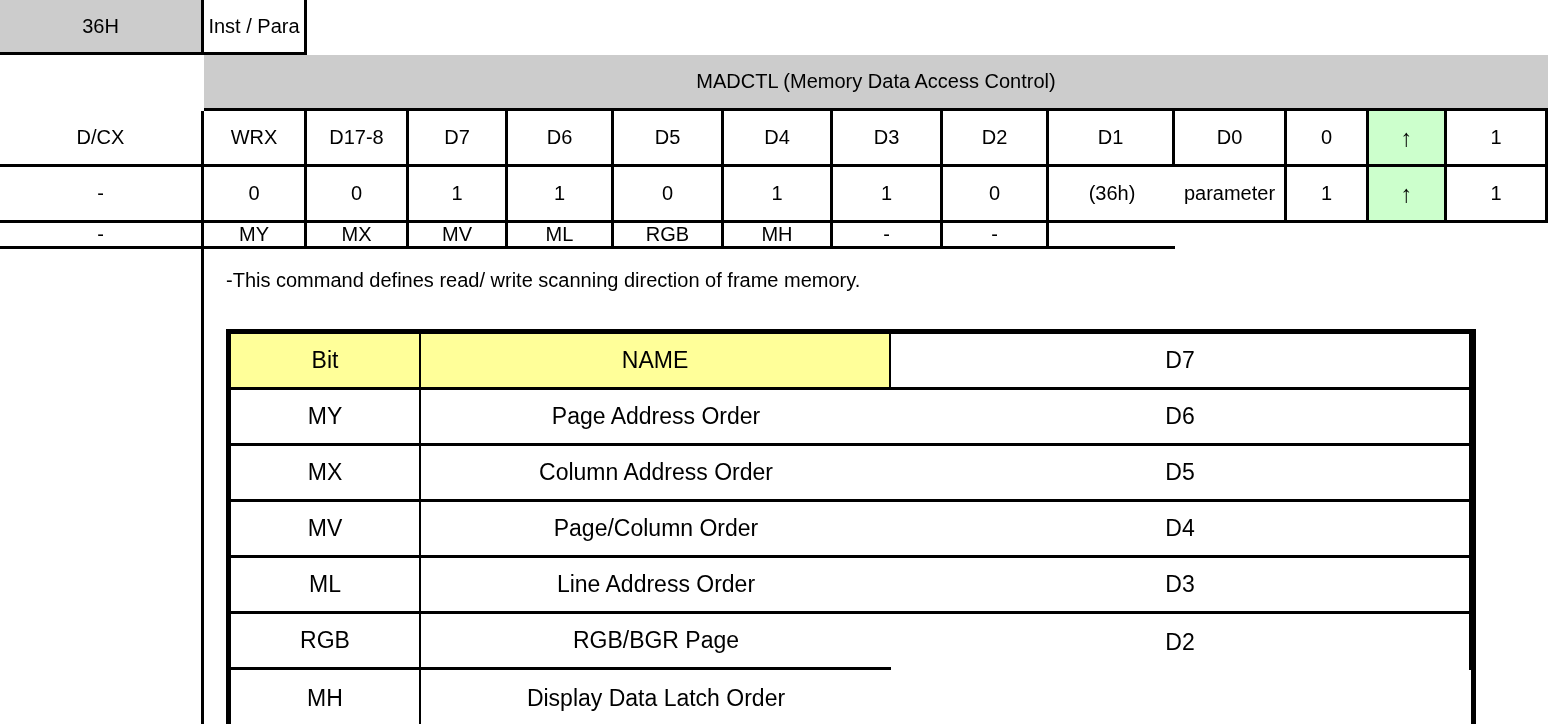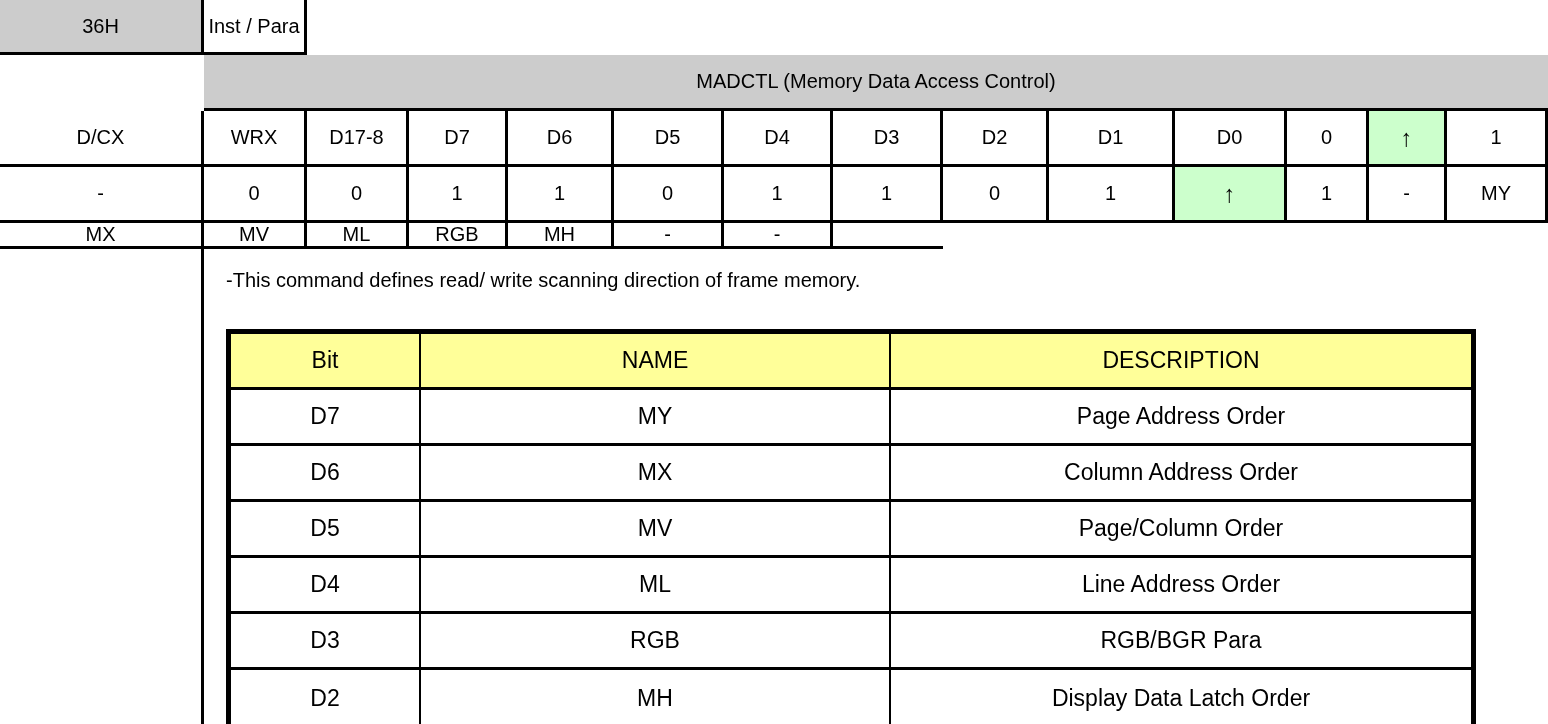--- a/index.html
+++ b/index.html
@@ -86,21 +86,23 @@
   <div class="cell">1</div>
   <div class="cell">-</div>
   <div class="cell">0</div>
   <div class="cell">0</div>
   <div class="cell">1</div>
   <div class="cell">1</div>
   <div class="cell">0</div>
   <div class="cell">1</div>
   <div class="cell">1</div>
   <div class="cell">0</div>
+  <div class="cell last">(36h)</div>
 
+  <div class="cell">parameter</div>
   <div class="cell">1</div>
   <div class="cell green">
     <span class="arrow">↑</span>
   </div>
   <div class="cell">1</div>
   <div class="cell">-</div>
   <div class="cell">MY</div>
   <div class="cell">MX</div>
   <div class="cell">MV</div>
   <div class="cell">ML</div>
@@ -113,40 +115,39 @@
 
 <div class="lower">
   <div class="left-rail"></div>
   <div class="content">
     <p class="desc">-This command defines read/ write scanning direction of frame memory.</p>
 
     <div class="bit-table">
 
       <div class="bcell yellow">Bit</div>
       <div class="bcell yellow">NAME</div>
-      <div class="bcell yellow endcol">DESCRIPTION</div>
 
       <div class="bcell">D7</div>
       <div class="bcell">MY</div>
       <div class="bcell endcol">Page Address Order</div>
 
       <div class="bcell">D6</div>
       <div class="bcell">MX</div>
       <div class="bcell endcol">Column Address Order</div>
 
       <div class="bcell">D5</div>
       <div class="bcell">MV</div>
       <div class="bcell endcol">Page/Column Order</div>
 
       <div class="bcell">D4</div>
       <div class="bcell">ML</div>
       <div class="bcell endcol">Line Address Order</div>
 
       <div class="bcell">D3</div>
       <div class="bcell">RGB</div>
-      <div class="bcell endcol">RGB/BGR Para</div>
+      <div class="bcell endcol">RGB/BGR Page</div>
 
       <div class="bcell endrow">D2</div>
       <div class="bcell endrow">MH</div>
       <div class="bcell endcol endrow">Display Data Latch Order</div>
     </div>
   </div>
 </div>
 
 </body></html>

